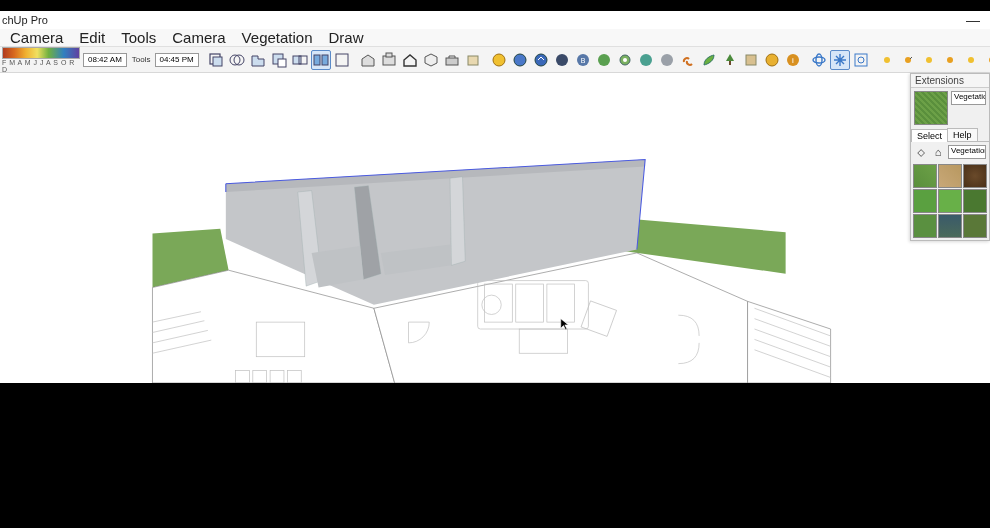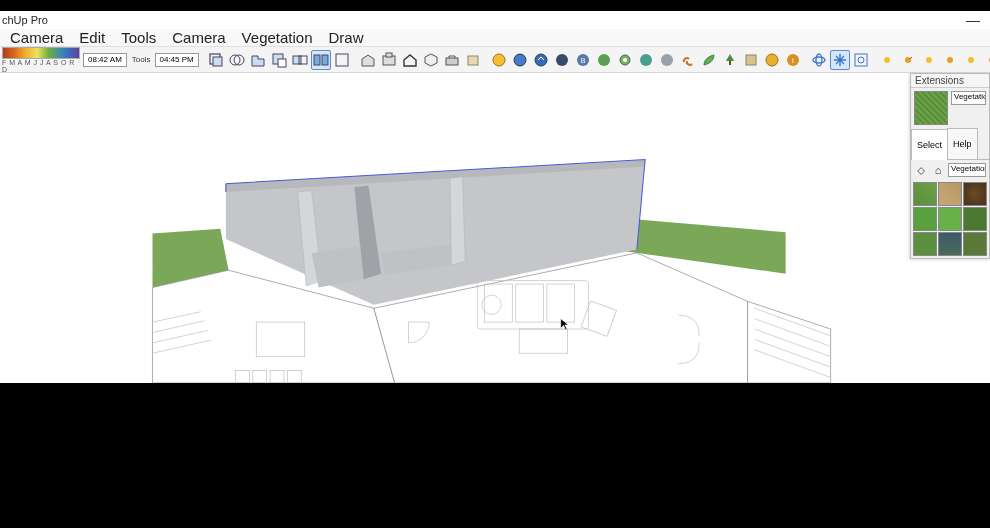--- a/index.html
+++ b/index.html
@@ -30,21 +30,21 @@
 .viewport { position:absolute; left:0; top:62px; right:0; bottom:0; background:#fff; overflow:hidden; }
 .viewport svg { width:100%; height:100%; }
 
 
 .materials { position:absolute; right:0; top:62px; width:80px; background:#f0f0f0; border:1px solid #bbb; box-shadow:-1px 1px 3px rgba(0,0,0,0.15); }
 .mat-header { font-size:10px; padding:1px 4px; background:#f5f5f5; border-bottom:1px solid #ccc; color:#444; }
 .mat-preview-row { display:flex; padding:3px; gap:3px; align-items:flex-start; }
 .mat-preview { width:34px; height:34px; border:1px solid #888; background:linear-gradient(45deg,#5a8f3c 25%,#6ca047 25%,#6ca047 50%,#5a8f3c 50%,#5a8f3c 75%,#6ca047 75%); background-size:6px 6px; }
 .mat-name { flex:1; height:14px; border:1px solid #999; background:#fff; font-size:8px; padding:0 2px; overflow:hidden; white-space:nowrap; }
 .mat-tabs { display:flex; font-size:9px; border-bottom:1px solid #bbb; }
-.mat-tab { padding:10px 5px; border:1px solid #bbb; border-bottom:none; background:#f8f8f8; margin-right:-1px; }
+.mat-tab { padding:1px 5px; border:1px solid #bbb; border-bottom:none; background:#f8f8f8; margin-right:-1px; }
 .mat-tab.active { background:#fff; position:relative; top:1px; }
 .mat-toolbar { display:flex; gap:3px; padding:3px; align-items:center; }
 .mat-tb-ico { width:14px; height:14px; display:flex; align-items:center; justify-content:center; font-size:11px; color:#333; }
 .mat-select { flex:1; height:14px; border:1px solid #999; background:#fff; font-size:8px; padding:0 2px; overflow:hidden; }
 .mat-grid { display:grid; grid-template-columns:repeat(3, 1fr); gap:1px; padding:2px; }
 .mat-swatch { width:24px; height:24px; border:1px solid #888; }
 .sw-grass1 { background:linear-gradient(45deg,#5a8f3c,#6ca047); }
 .sw-sand  { background:linear-gradient(45deg,#c8a878,#b89860); }
 .sw-bark  { background:radial-gradient(circle,#6a4a2a,#4a3018); }
 .sw-grass2 { background:#5aa040; }

